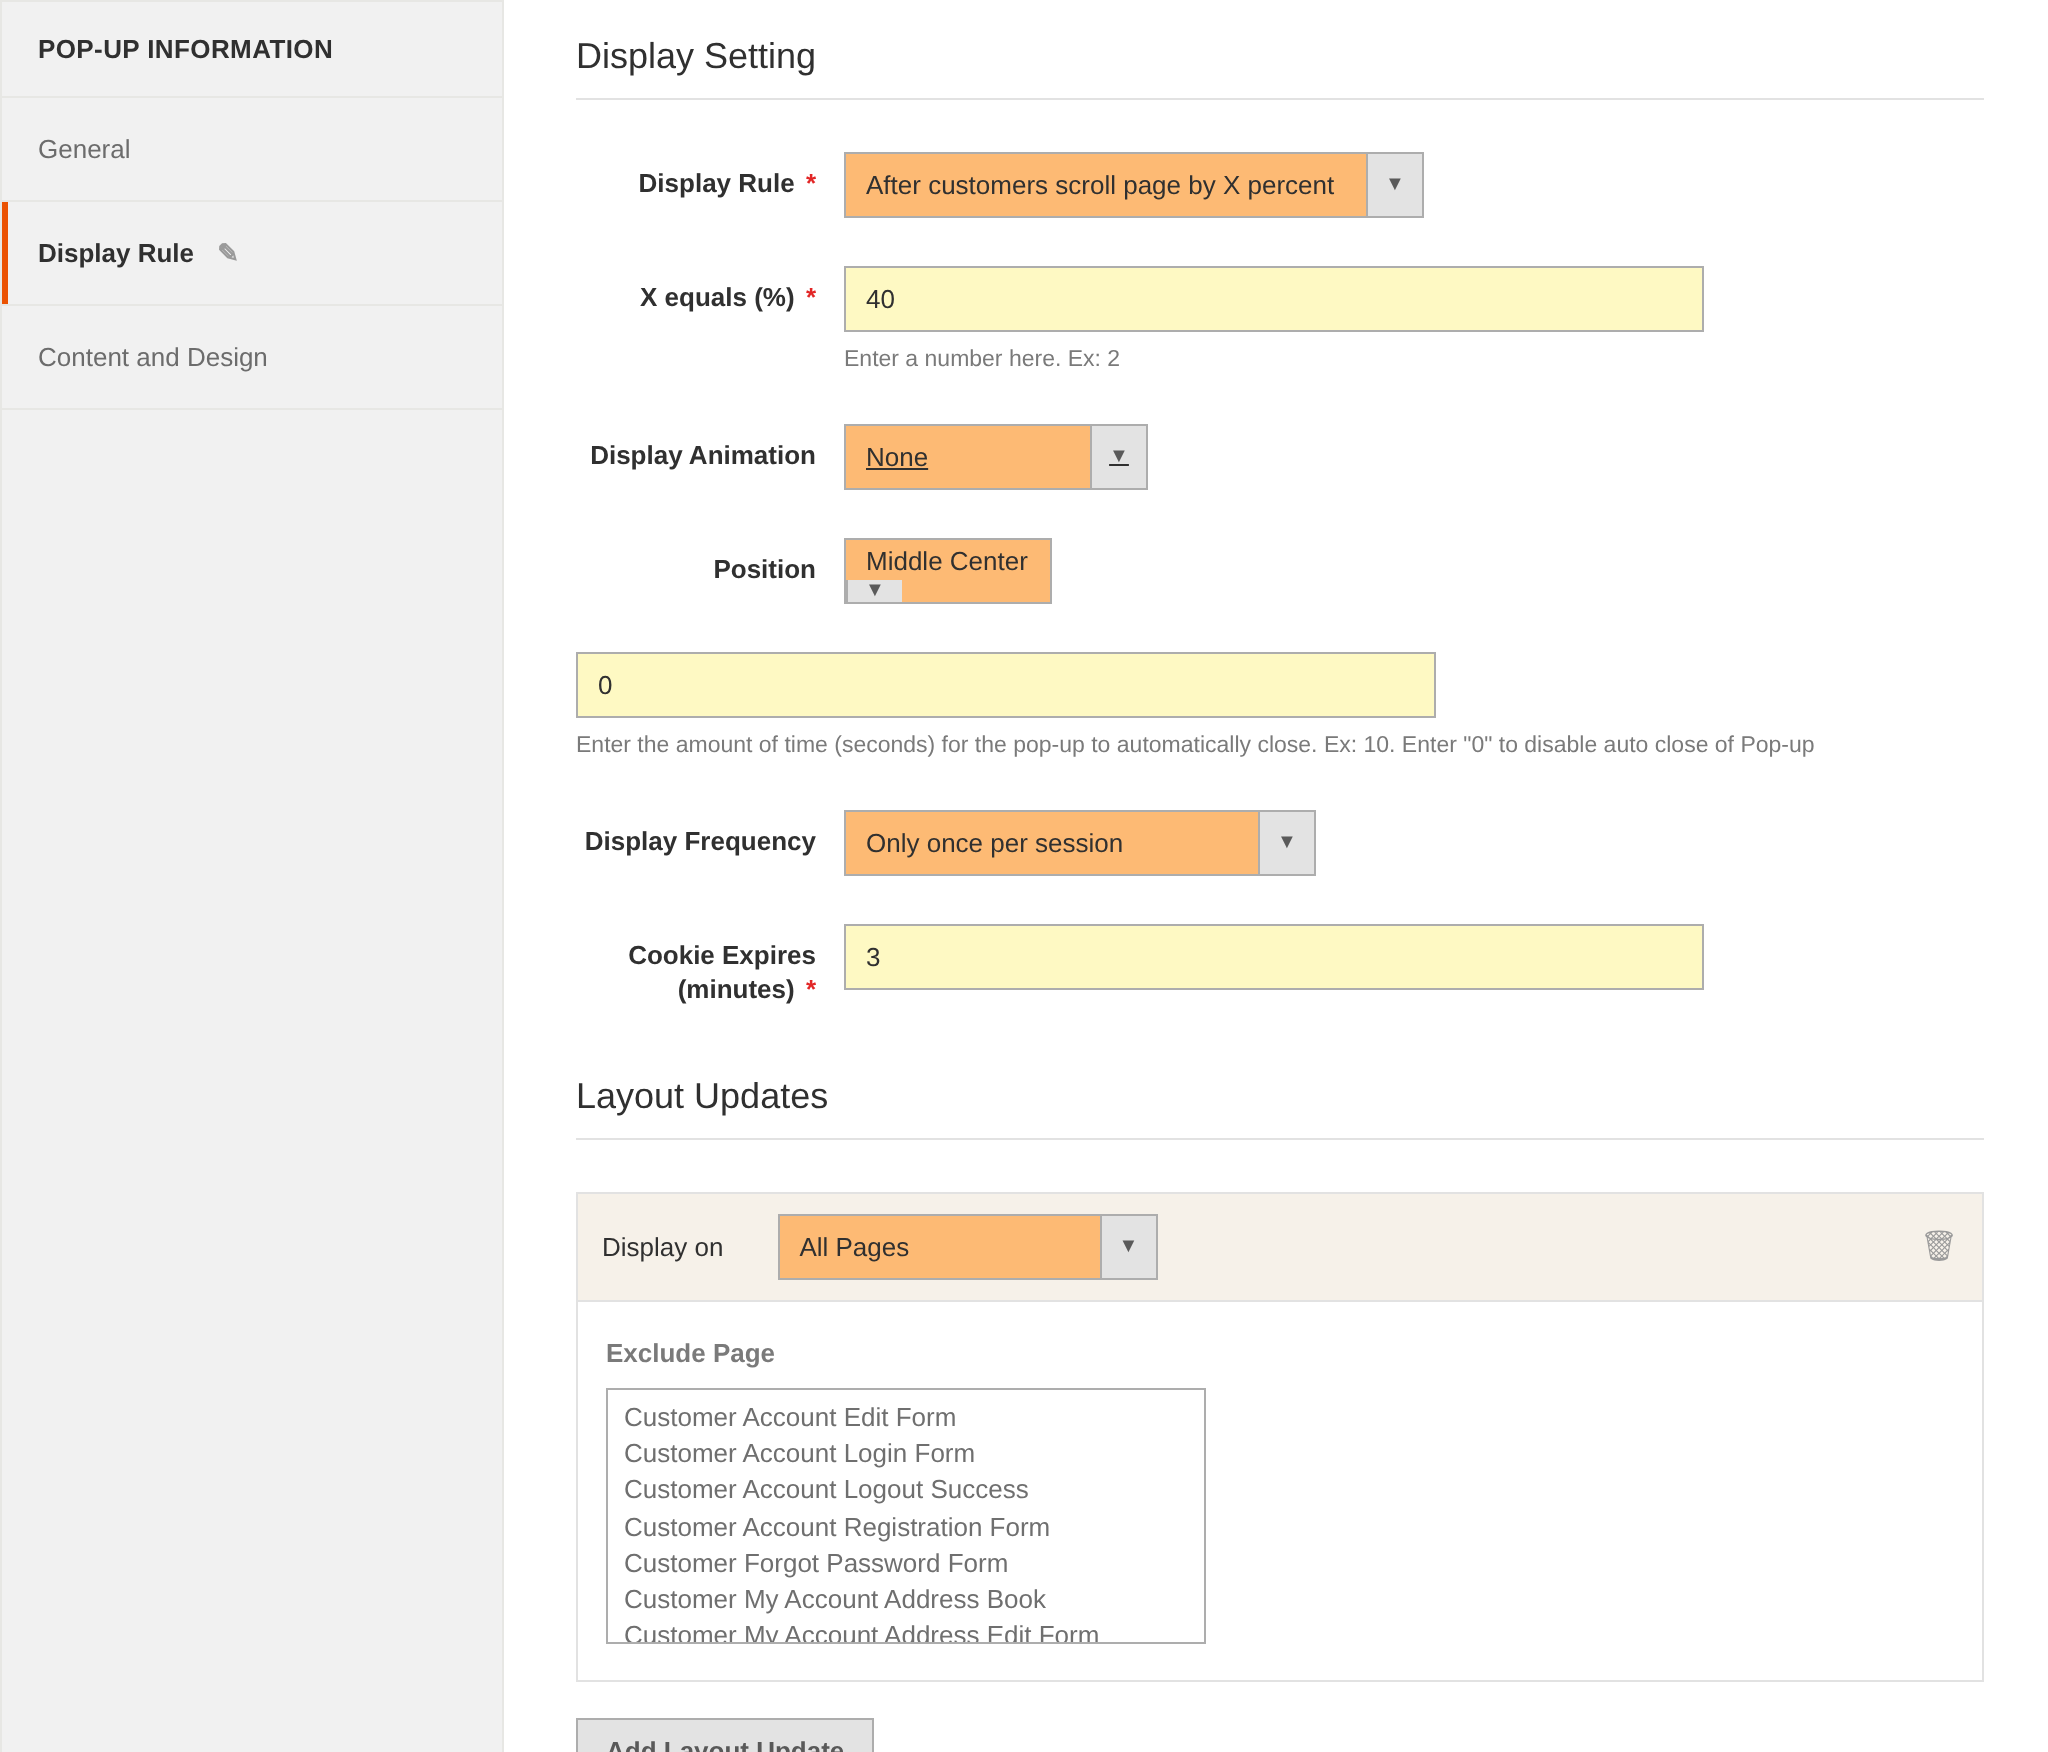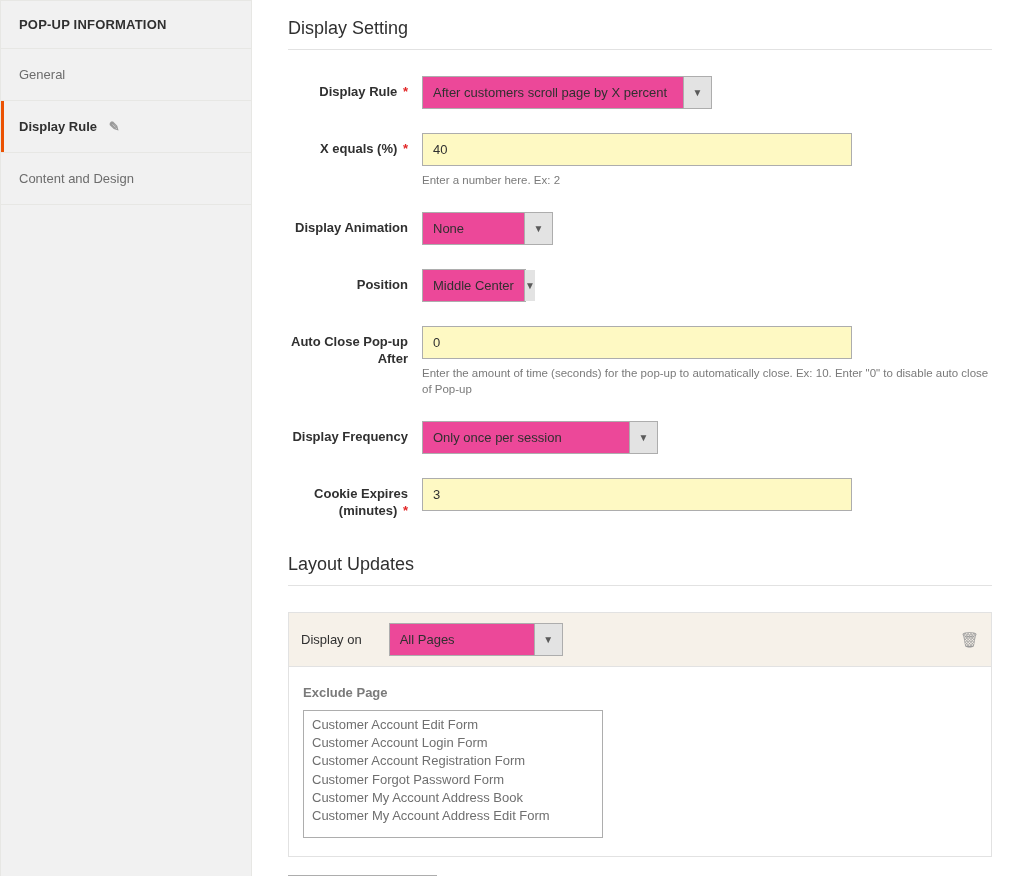--- a/index.html
+++ b/index.html
@@ -110,44 +110,44 @@
     border: 1px solid #adadad;
     padding: 0 10px;
     font-size: 13px;
     color: #303030;
     background: #fef9c3;
   }
   .select-wrap {
     display: inline-flex;
     height: 33px;
     border: 1px solid #adadad;
-    background: #ec4899;
+    background: #fdba74;
   }
   .select-wrap .select-text {
     flex: 1;
     padding: 0 10px;
     display: flex;
     align-items: center;
     color: #303030;
     white-space: nowrap;
   }
   .select-caret {
     width: 28px;
     display: flex;
     align-items: center;
     justify-content: center;
     background: #e3e3e3;
     border-left: 1px solid #adadad;
     color: #5a5a5a;
     font-size: 10px;
   }
-  .select-wrap.small { width: 131px; }
+  .select-wrap.small { width: 152px; text-decoration: underline; }
   .select-wrap.medium { width: 236px; }
-  .select-wrap.narrow { width: 104px; }
-  .select-wrap.disp { width: 174px; }
+  .select-wrap.narrow { width: 104px; flex-direction: column; }
+  .select-wrap.disp { width: 190px; }
 
   
   .layout-row {
     border: 1px solid #e2e2e2;
     background: #f6f1e9;
     padding: 10px 12px;
     display: flex;
     align-items: center;
     gap: 27px;
   }
@@ -270,21 +270,20 @@
       <div class="field-control">
         <div class="select-wrap narrow">
           <div class="select-text">Middle Center</div>
           <div class="select-caret">▼</div>
         </div>
       </div>
     </div>
 
     
     <div class="field">
-      <div class="field-label">Auto Close Pop-up After</div>
       <div class="field-control">
         <input class="input-text" value="0" style="">
         <div class="note">Enter the amount of time (seconds) for the pop-up to automatically close. Ex: 10. Enter "0" to disable auto close of Pop-up</div>
       </div>
     </div>
 
     
     <div class="field">
       <div class="field-label">Display Frequency</div>
       <div class="field-control">
@@ -317,20 +316,21 @@
         <div class="select-caret">▼</div>
       </div>
       <span class="trash-icon">🗑</span>
     </div>
 
     <div class="layout-body">
       <div class="exclude-label">Exclude Page</div>
       <div class="listbox" id="exclude-list">
           <div>Customer Account Edit Form</div>
           <div>Customer Account Login Form</div>
+          <div>Customer Account Logout Success</div>
           <div>Customer Account Registration Form</div>
           <div>Customer Forgot Password Form</div>
           <div>Customer My Account Address Book</div>
           <div>Customer My Account Address Edit Form</div>
         </div>
     </div>
 
     <div class="btn">Add Layout Update</div>
 
   </div>

